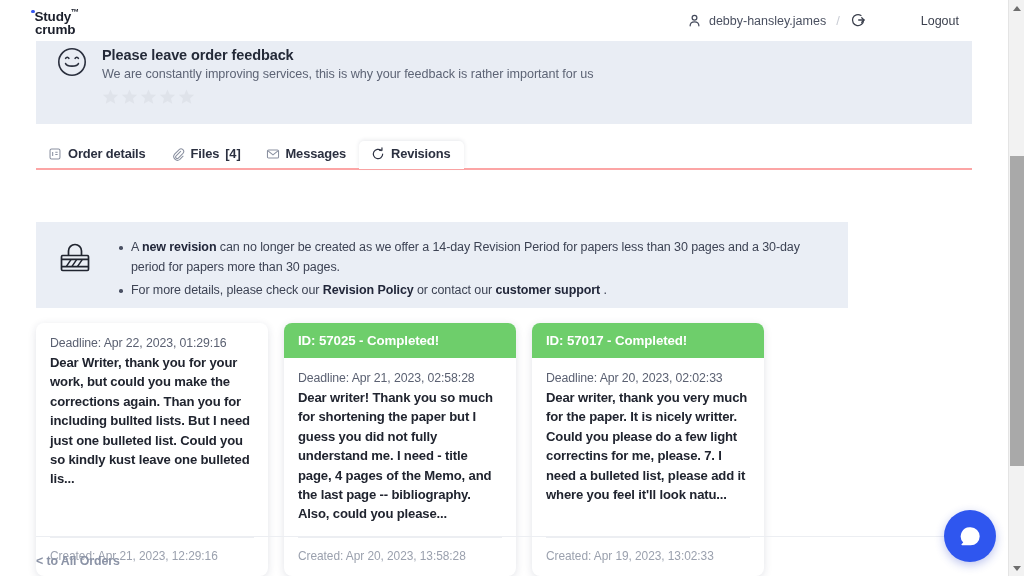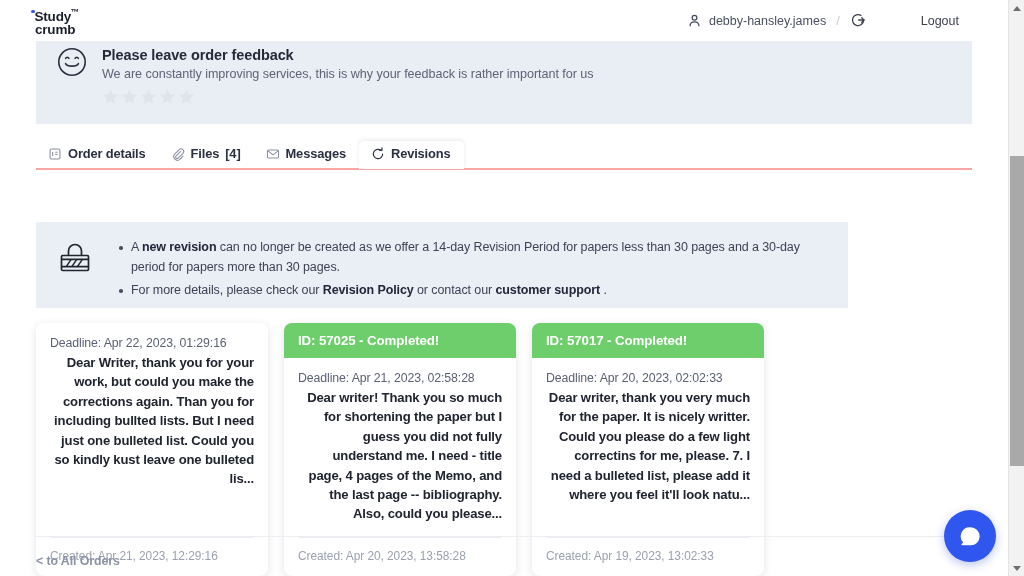--- a/index.html
+++ b/index.html
@@ -212,21 +212,20 @@
     color: #5b6172;
     letter-spacing: -0.1px;
   }
   .msg {
     margin-top: 3px;
     font-size: 13.1px;
     font-weight: 700;
     line-height: 19.4px;
     color: #20242f;
     letter-spacing: -0.15px;
-    text-align: right;
   }
   .card-foot {
     margin: 12px 14px 0 14px;
     padding: 11px 0 13px 0;
     border-top: 1px solid #eceef2;
     font-size: 11.9px;
     color: #9ba1ae;
     letter-spacing: -0.05px;
   }
   .card.c2 .card-foot { margin-top: 13px; }

